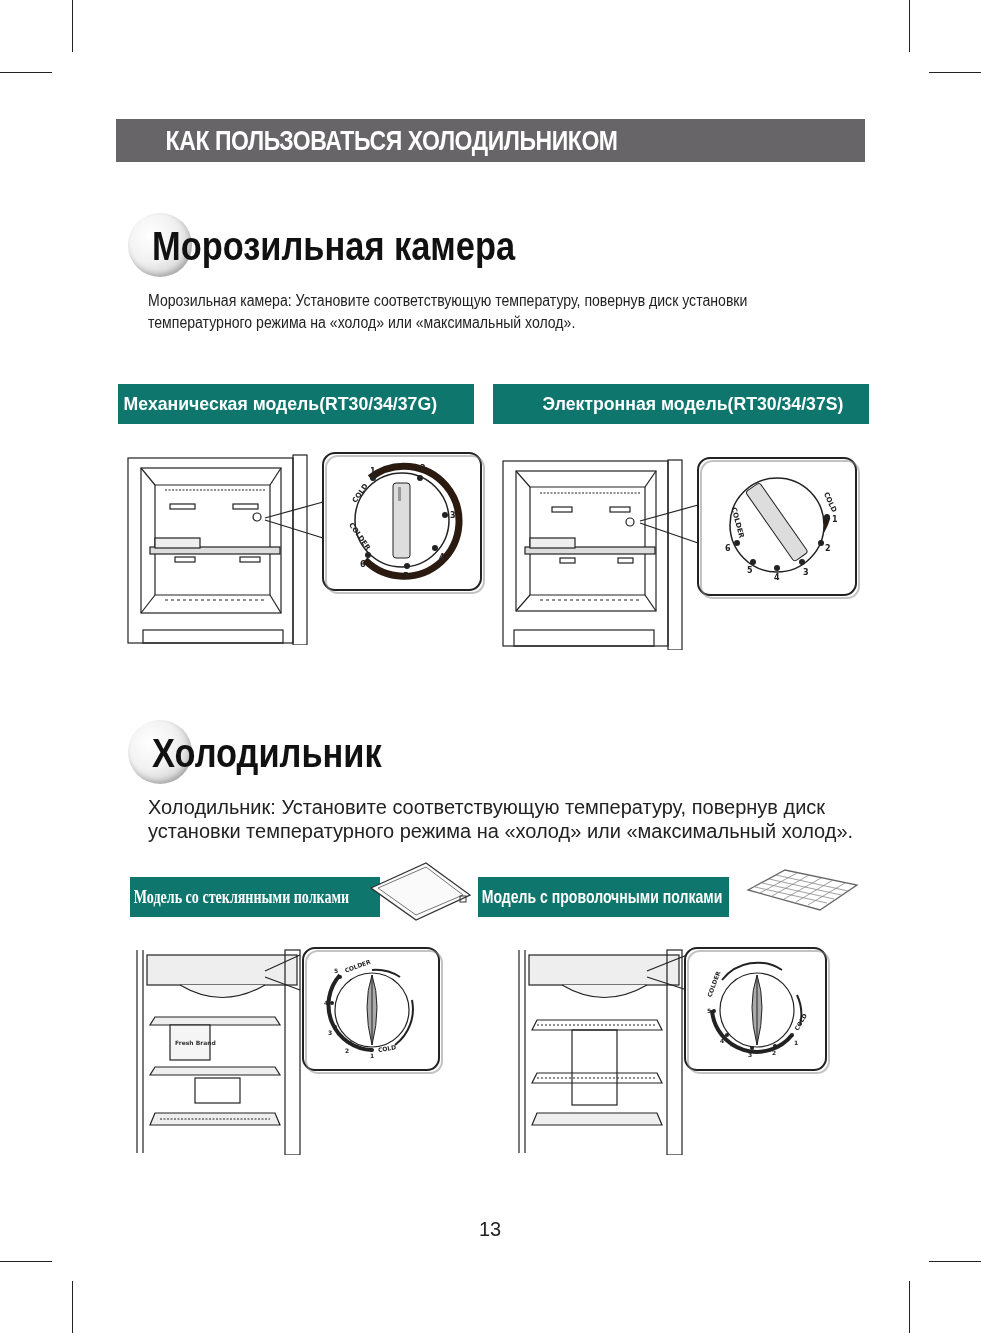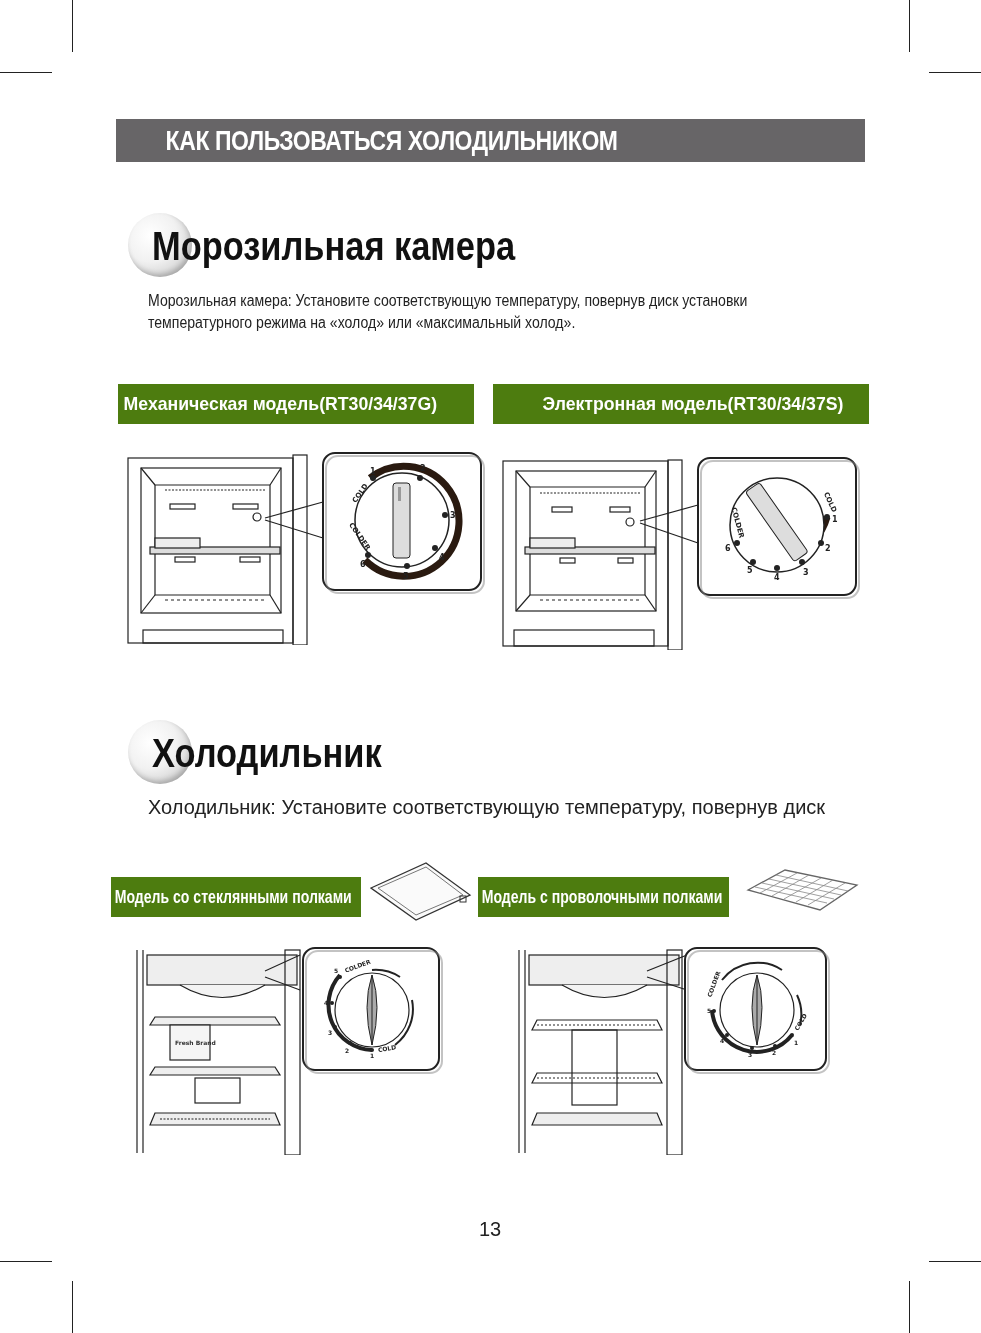--- a/index.html
+++ b/index.html
@@ -7,21 +7,21 @@
   .crop{position:absolute;background:#222;}
   .banner{position:absolute;left:116px;top:119px;width:749px;height:43px;background:#676567;color:#fff;display:flex;align-items:center;font-weight:bold;font-size:28px;letter-spacing:-0.5px;transform-origin:center;}
   .banner span{display:inline-block;transform:scaleX(0.82);}
   .sec-head{position:absolute;left:128px;height:70px;display:flex;align-items:center;}
   .bubble{position:absolute;left:0;top:2px;width:64px;height:64px;border-radius:50%;
     background:radial-gradient(circle at 35% 35%,#fff 0%,#f1f1f1 45%,#cfcfcf 80%,#a9a9a9 100%);box-shadow:inset -2px -3px 5px rgba(0,0,0,.2);}
   .sec-title{position:relative;margin-left:24px;font-size:40px;font-weight:bold;color:#111;transform:scaleX(0.86);transform-origin:left center;white-space:nowrap;}
   .para{position:absolute;left:148px;font-size:16px;line-height:22px;color:#222;white-space:nowrap;}
   .para.narrow span{display:inline-block;transform:scaleX(0.88);transform-origin:left center;}
   .para.wide{font-size:20px;line-height:24px;}
-  .label{position:absolute;height:40px;background:#4d7c0f;color:#fff;font-weight:bold;display:flex;align-items:center;white-space:nowrap;overflow:hidden;}
+  .label{position:absolute;height:40px;background:#0f766e;color:#fff;font-weight:bold;display:flex;align-items:center;white-space:nowrap;overflow:hidden;}
   .label span{display:inline-block;transform-origin:left center;}
   .fig{position:absolute;}
   .pagenum{position:absolute;left:470px;top:1210px;width:40px;text-align:center;font-size:20px;color:#222;margin-top:8px;}
   svg text{font-family:"DejaVu Sans",sans-serif;font-weight:bold;}
 </style>
 </head>
 <body>
 
 <div class="crop" style="left:72px;top:0;width:1px;height:52px;"></div>
 <div class="crop" style="left:0;top:72px;width:52px;height:1px;"></div>
@@ -152,23 +152,24 @@
     <text x="25" y="52" font-size="7" fill="#222" transform="rotate(75 30 60)">COLDER</text>
   </svg>
 </div>
 
 <div class="sec-head" style="top:718px;">
   <div class="bubble"></div>
   <div class="sec-title">Холодильник</div>
 </div>
 <div class="para wide" style="top:795px;">
   <span>Холодильник: Установите соответствующую температуру, повернув диск</span><br>
-</div>
-
-<div class="label" style="left:111px;top:877px;width:250px;">
+  <span>установки температурного режима на «холод» или «максимальный холод».</span>
+</div>
+
+<div class="label" style="left:130px;top:877px;width:250px;font-family:Liberation Serif, serif;">
   <span style="font-size:19px;padding-left:5px;transform:scaleX(0.74);">Модель со стеклянными полками</span>
 </div>
 <svg class="fig" style="left:368px;top:860px;" width="105" height="62" viewBox="0 0 105 62">
   <polygon points="3,28 58,3 102,35 48,60" fill="#fafafa" stroke="#333" stroke-width="1.3"></polygon>
   <polygon points="10,28 58,7 95,35 48,55" fill="none" stroke="#777" stroke-width="1"></polygon>
   <rect x="92" y="36" width="6" height="6" fill="none" stroke="#333"></rect>
 </svg>
 <div class="label" style="left:478px;top:877px;width:251px;">
   <span style="font-size:19px;padding-left:5px;transform:scaleX(0.74);">Модель с проволочными полками</span>
 </div>

